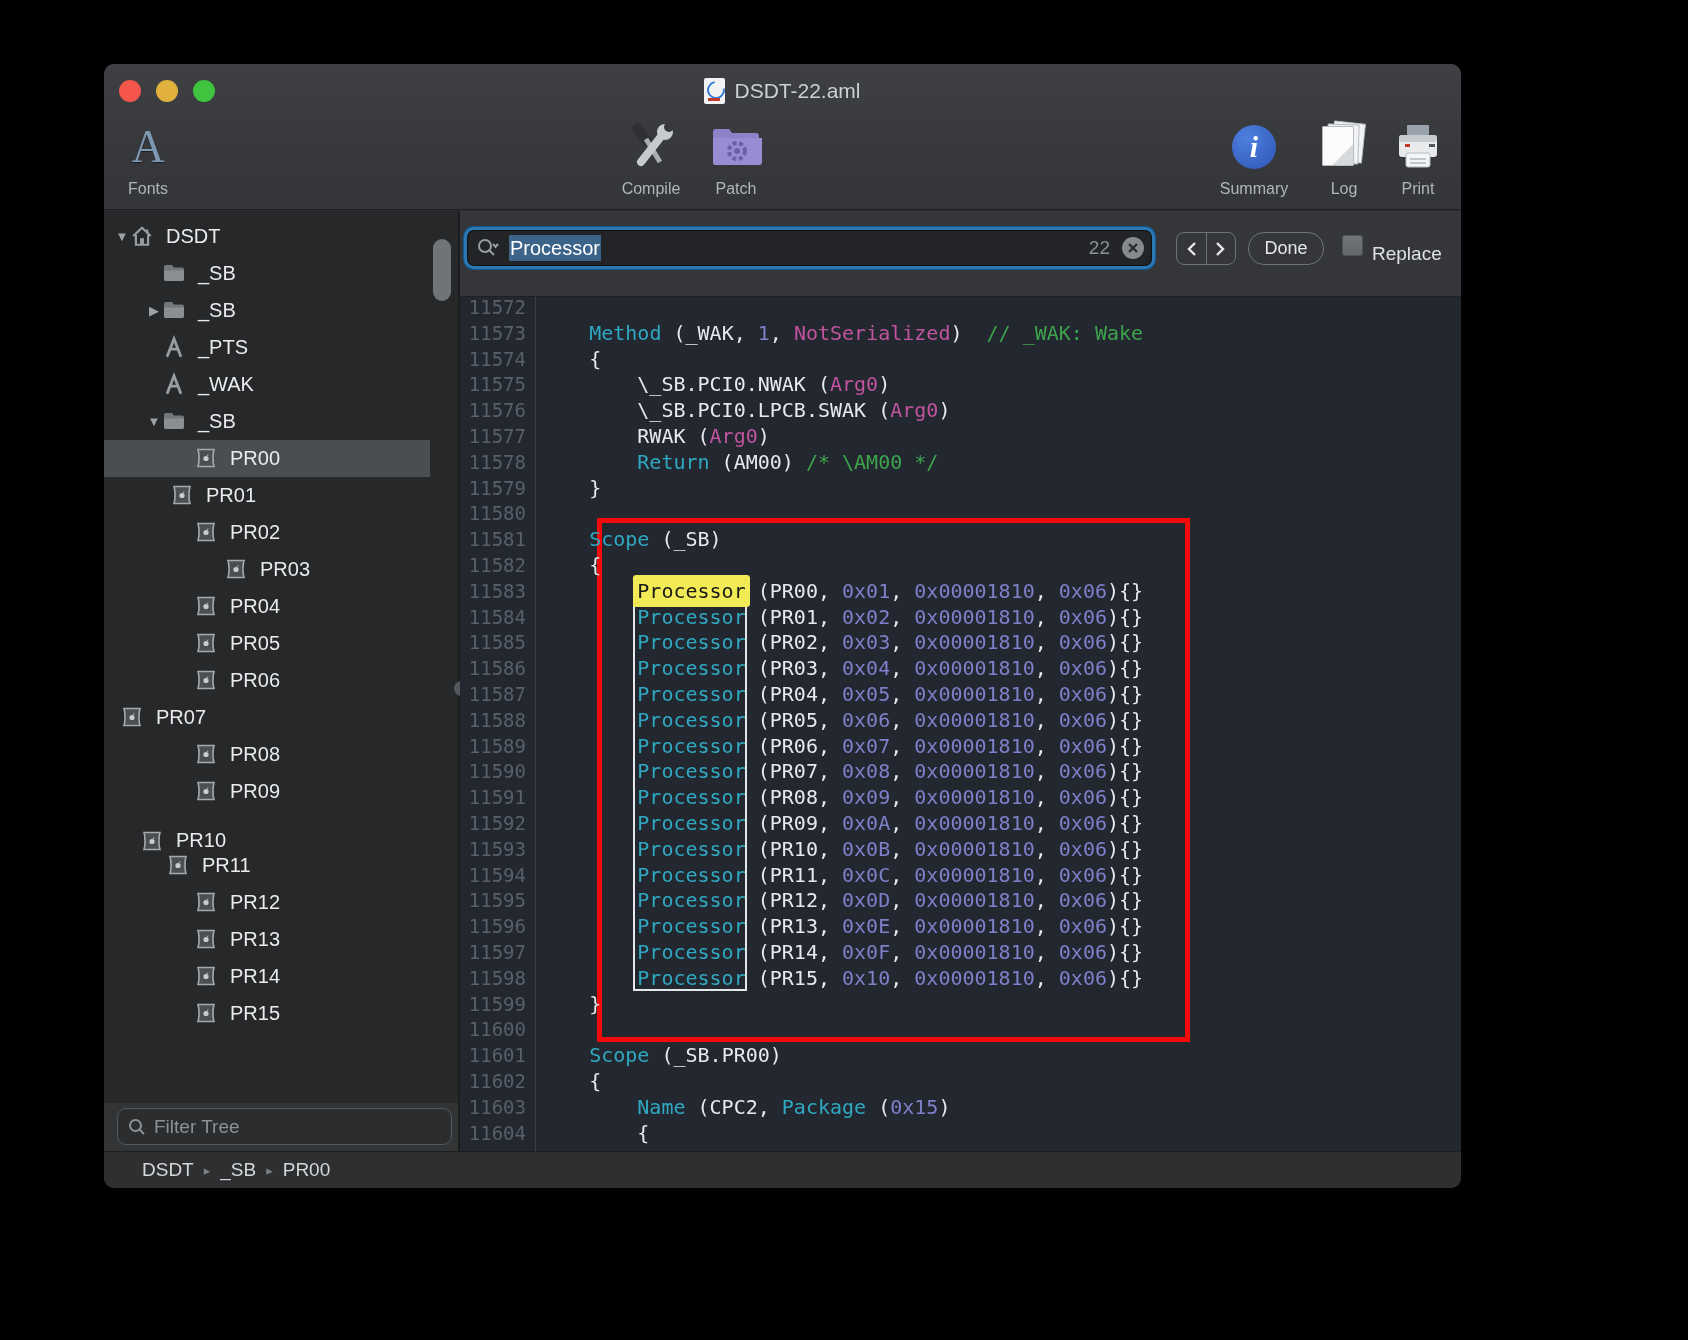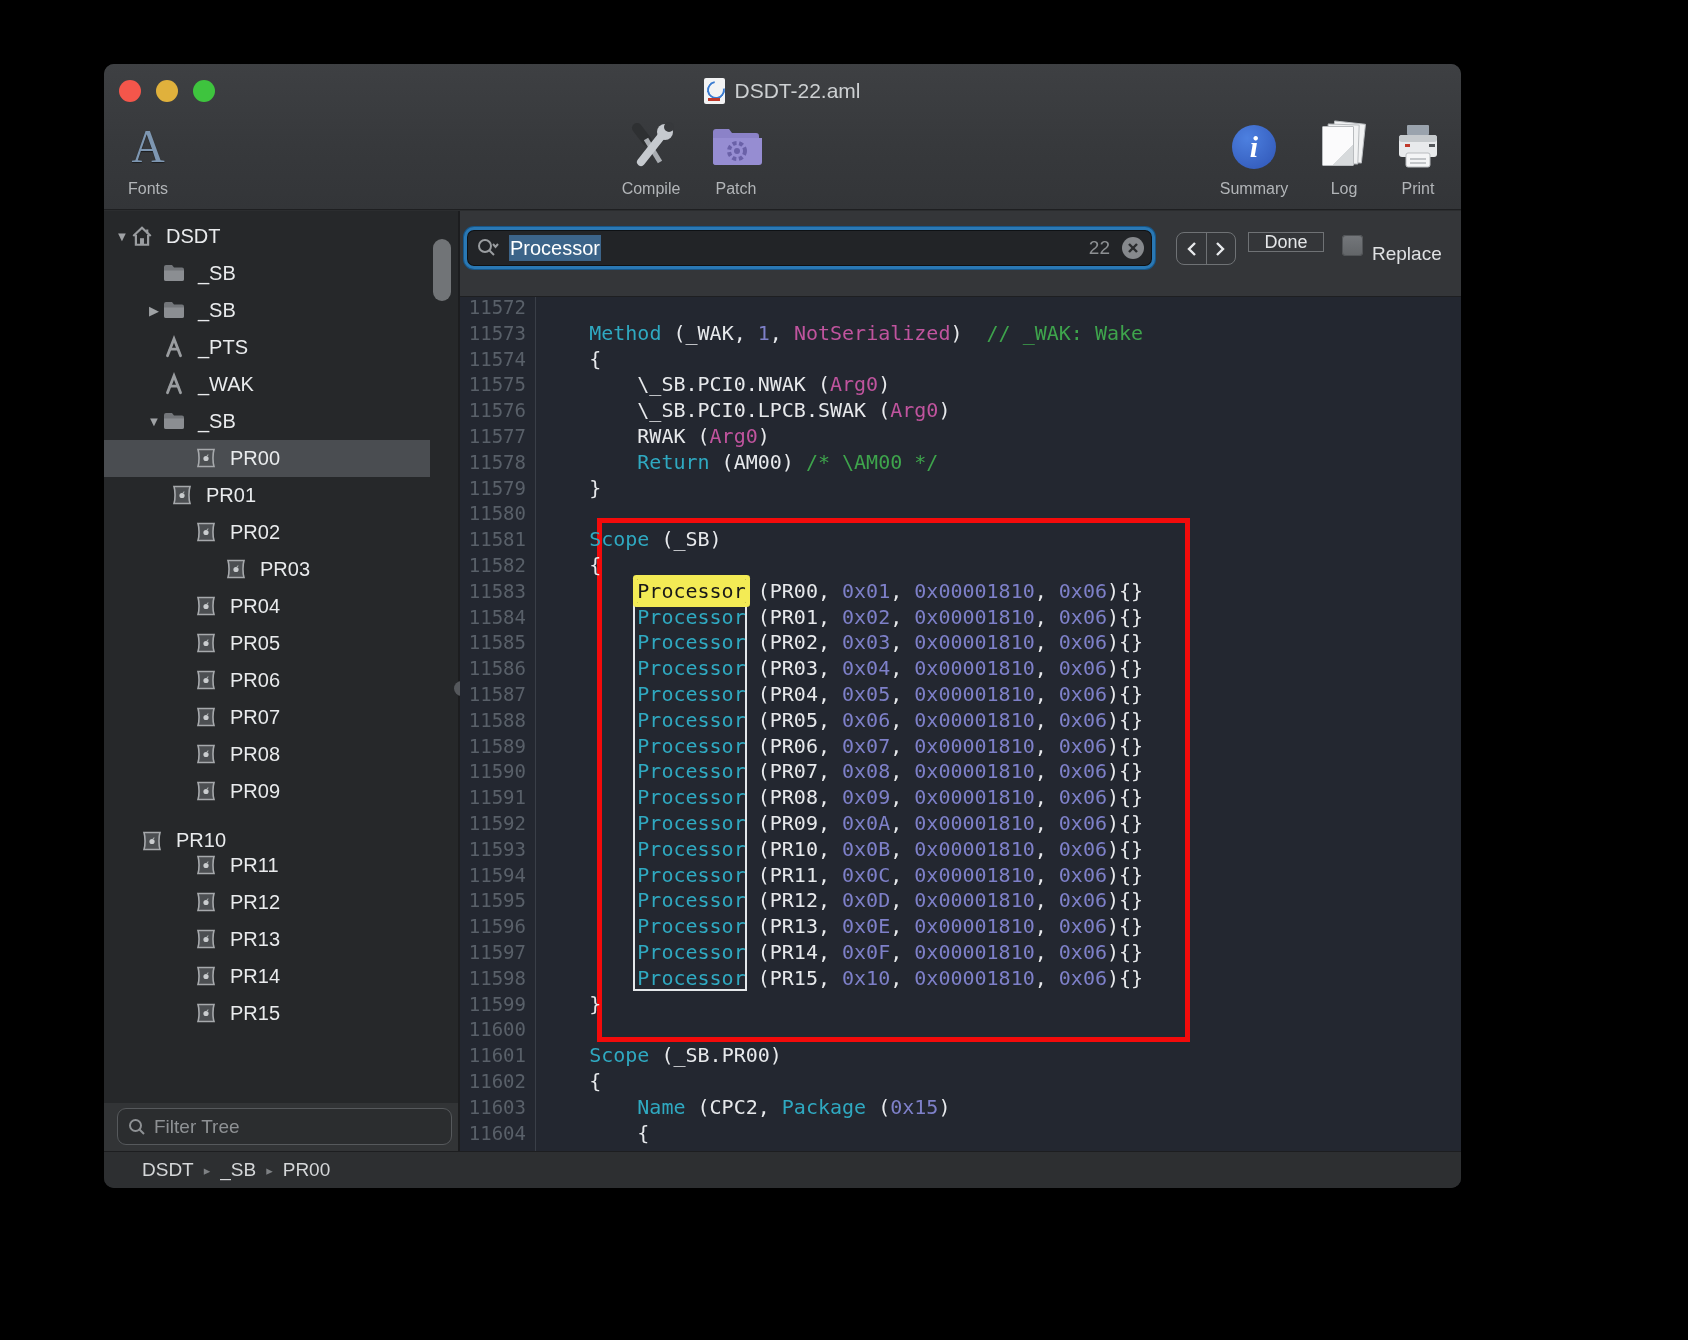--- a/index.html
+++ b/index.html
@@ -69,22 +69,22 @@
   .search-text { margin-left:10px; font-size:20px; color:#fff; }
   .search-text .sel { background:#3c6489; padding:2px 1px; }
   .match-count { position:absolute; right:42px; color:#8d9093; font-size:19px; }
   .clear-btn { position:absolute; right:8px; width:22px; height:22px; border-radius:50%; background:#86898d;
                display:flex; align-items:center; justify-content:center; }
   .clear-btn svg { display:block; }
   .seg { position:absolute; left:716px; top:21px; width:60px; height:33px; border:1.5px solid #6f7275; border-radius:8px;
          display:flex; }
   .seg .half { flex:1; display:flex; align-items:center; justify-content:center; color:#e8eaec; }
   .seg .half:first-child { border-right:1.5px solid #6f7275; }
-  .btn-done { position:absolute; left:788px; top:21px; width:76px; height:20px; border:1.5px solid #6f7275;
-              border-radius:0; color:#e4e6e8; font-size:18px; display:flex; align-items:center; justify-content:center; }
+  .btn-done { position:absolute; left:788px; top:21px; width:76px; height:33px; border:1.5px solid #6f7275;
+              border-radius:16px; color:#e4e6e8; font-size:18px; display:flex; align-items:center; justify-content:center; }
   .chk { position:absolute; left:882px; top:24px; width:21px; height:21px; border-radius:4px;
          background:linear-gradient(#74777b,#626568); box-shadow:inset 0 0 0 1px #515457; }
   .replace-lbl { position:absolute; left:912px; top:0; height:86px; display:flex; align-items:center;
                  color:#dfe1e3; font-size:19px; }
 
   .code { position:absolute; left:0; top:86px; right:0; bottom:0; overflow:hidden; }
   .gutter-line { position:absolute; left:75px; top:0; bottom:0; width:1px; background:#3a3f48; }
   .row { position:absolute; left:0; width:100%; height:26px; line-height:26px;
          font-family:"DejaVu Sans Mono", monospace; font-size:20px; white-space:pre; }
   .row .lnum { position:absolute; left:0; width:66px; text-align:right; color:#596069; font-size:19px; }
@@ -319,21 +319,21 @@
           <span class="disc"></span>
           <span class="ticon">
             <svg width="24" height="22" viewBox="0 0 24 22">
               <path d="M4 2.5 H20 C18.6 7 18.6 15 20 19.5 H4 C5.4 15 5.4 7 4 2.5 Z" fill="#4c4f52" stroke="#a6a9ac" stroke-width="1.6"></path>
               <circle cx="12" cy="11.5" r="2.6" fill="#c9ccce"></circle>
               <path d="M12.8 8.2 q1-.9 1.8-.5 q-.2 1.1-1.8 1.3 Z" fill="#c9ccce"></path>
             </svg>
           </span>
           <span class="tlabel">PR06</span>
         </div>
-        <div class="trow" style="top: 487.5px; padding-left: 74px; align-items: center;">
+        <div class="trow" style="top: 487.5px;  align-items: center;">
           <span class="disc"></span>
           <span class="ticon">
             <svg width="24" height="22" viewBox="0 0 24 22">
               <path d="M4 2.5 H20 C18.6 7 18.6 15 20 19.5 H4 C5.4 15 5.4 7 4 2.5 Z" fill="#4c4f52" stroke="#a6a9ac" stroke-width="1.6"></path>
               <circle cx="12" cy="11.5" r="2.6" fill="#c9ccce"></circle>
               <path d="M12.8 8.2 q1-.9 1.8-.5 q-.2 1.1-1.8 1.3 Z" fill="#c9ccce"></path>
             </svg>
           </span>
           <span class="tlabel">PR07</span>
         </div>
@@ -363,21 +363,21 @@
           <span class="disc"></span>
           <span class="ticon">
             <svg width="24" height="22" viewBox="0 0 24 22">
               <path d="M4 2.5 H20 C18.6 7 18.6 15 20 19.5 H4 C5.4 15 5.4 7 4 2.5 Z" fill="#4c4f52" stroke="#a6a9ac" stroke-width="1.6"></path>
               <circle cx="12" cy="11.5" r="2.6" fill="#c9ccce"></circle>
               <path d="M12.8 8.2 q1-.9 1.8-.5 q-.2 1.1-1.8 1.3 Z" fill="#c9ccce"></path>
             </svg>
           </span>
           <span class="tlabel">PR10</span>
         </div>
-        <div class="trow" style="top: 635.5px; padding-left: 74px;">
+        <div class="trow" style="top: 635.5px; padding-left: 46px;">
           <span class="disc"></span>
           <span class="ticon">
             <svg width="24" height="22" viewBox="0 0 24 22">
               <path d="M4 2.5 H20 C18.6 7 18.6 15 20 19.5 H4 C5.4 15 5.4 7 4 2.5 Z" fill="#4c4f52" stroke="#a6a9ac" stroke-width="1.6"></path>
               <circle cx="12" cy="11.5" r="2.6" fill="#c9ccce"></circle>
               <path d="M12.8 8.2 q1-.9 1.8-.5 q-.2 1.1-1.8 1.3 Z" fill="#c9ccce"></path>
             </svg>
           </span>
           <span class="tlabel">PR11</span>
         </div>

